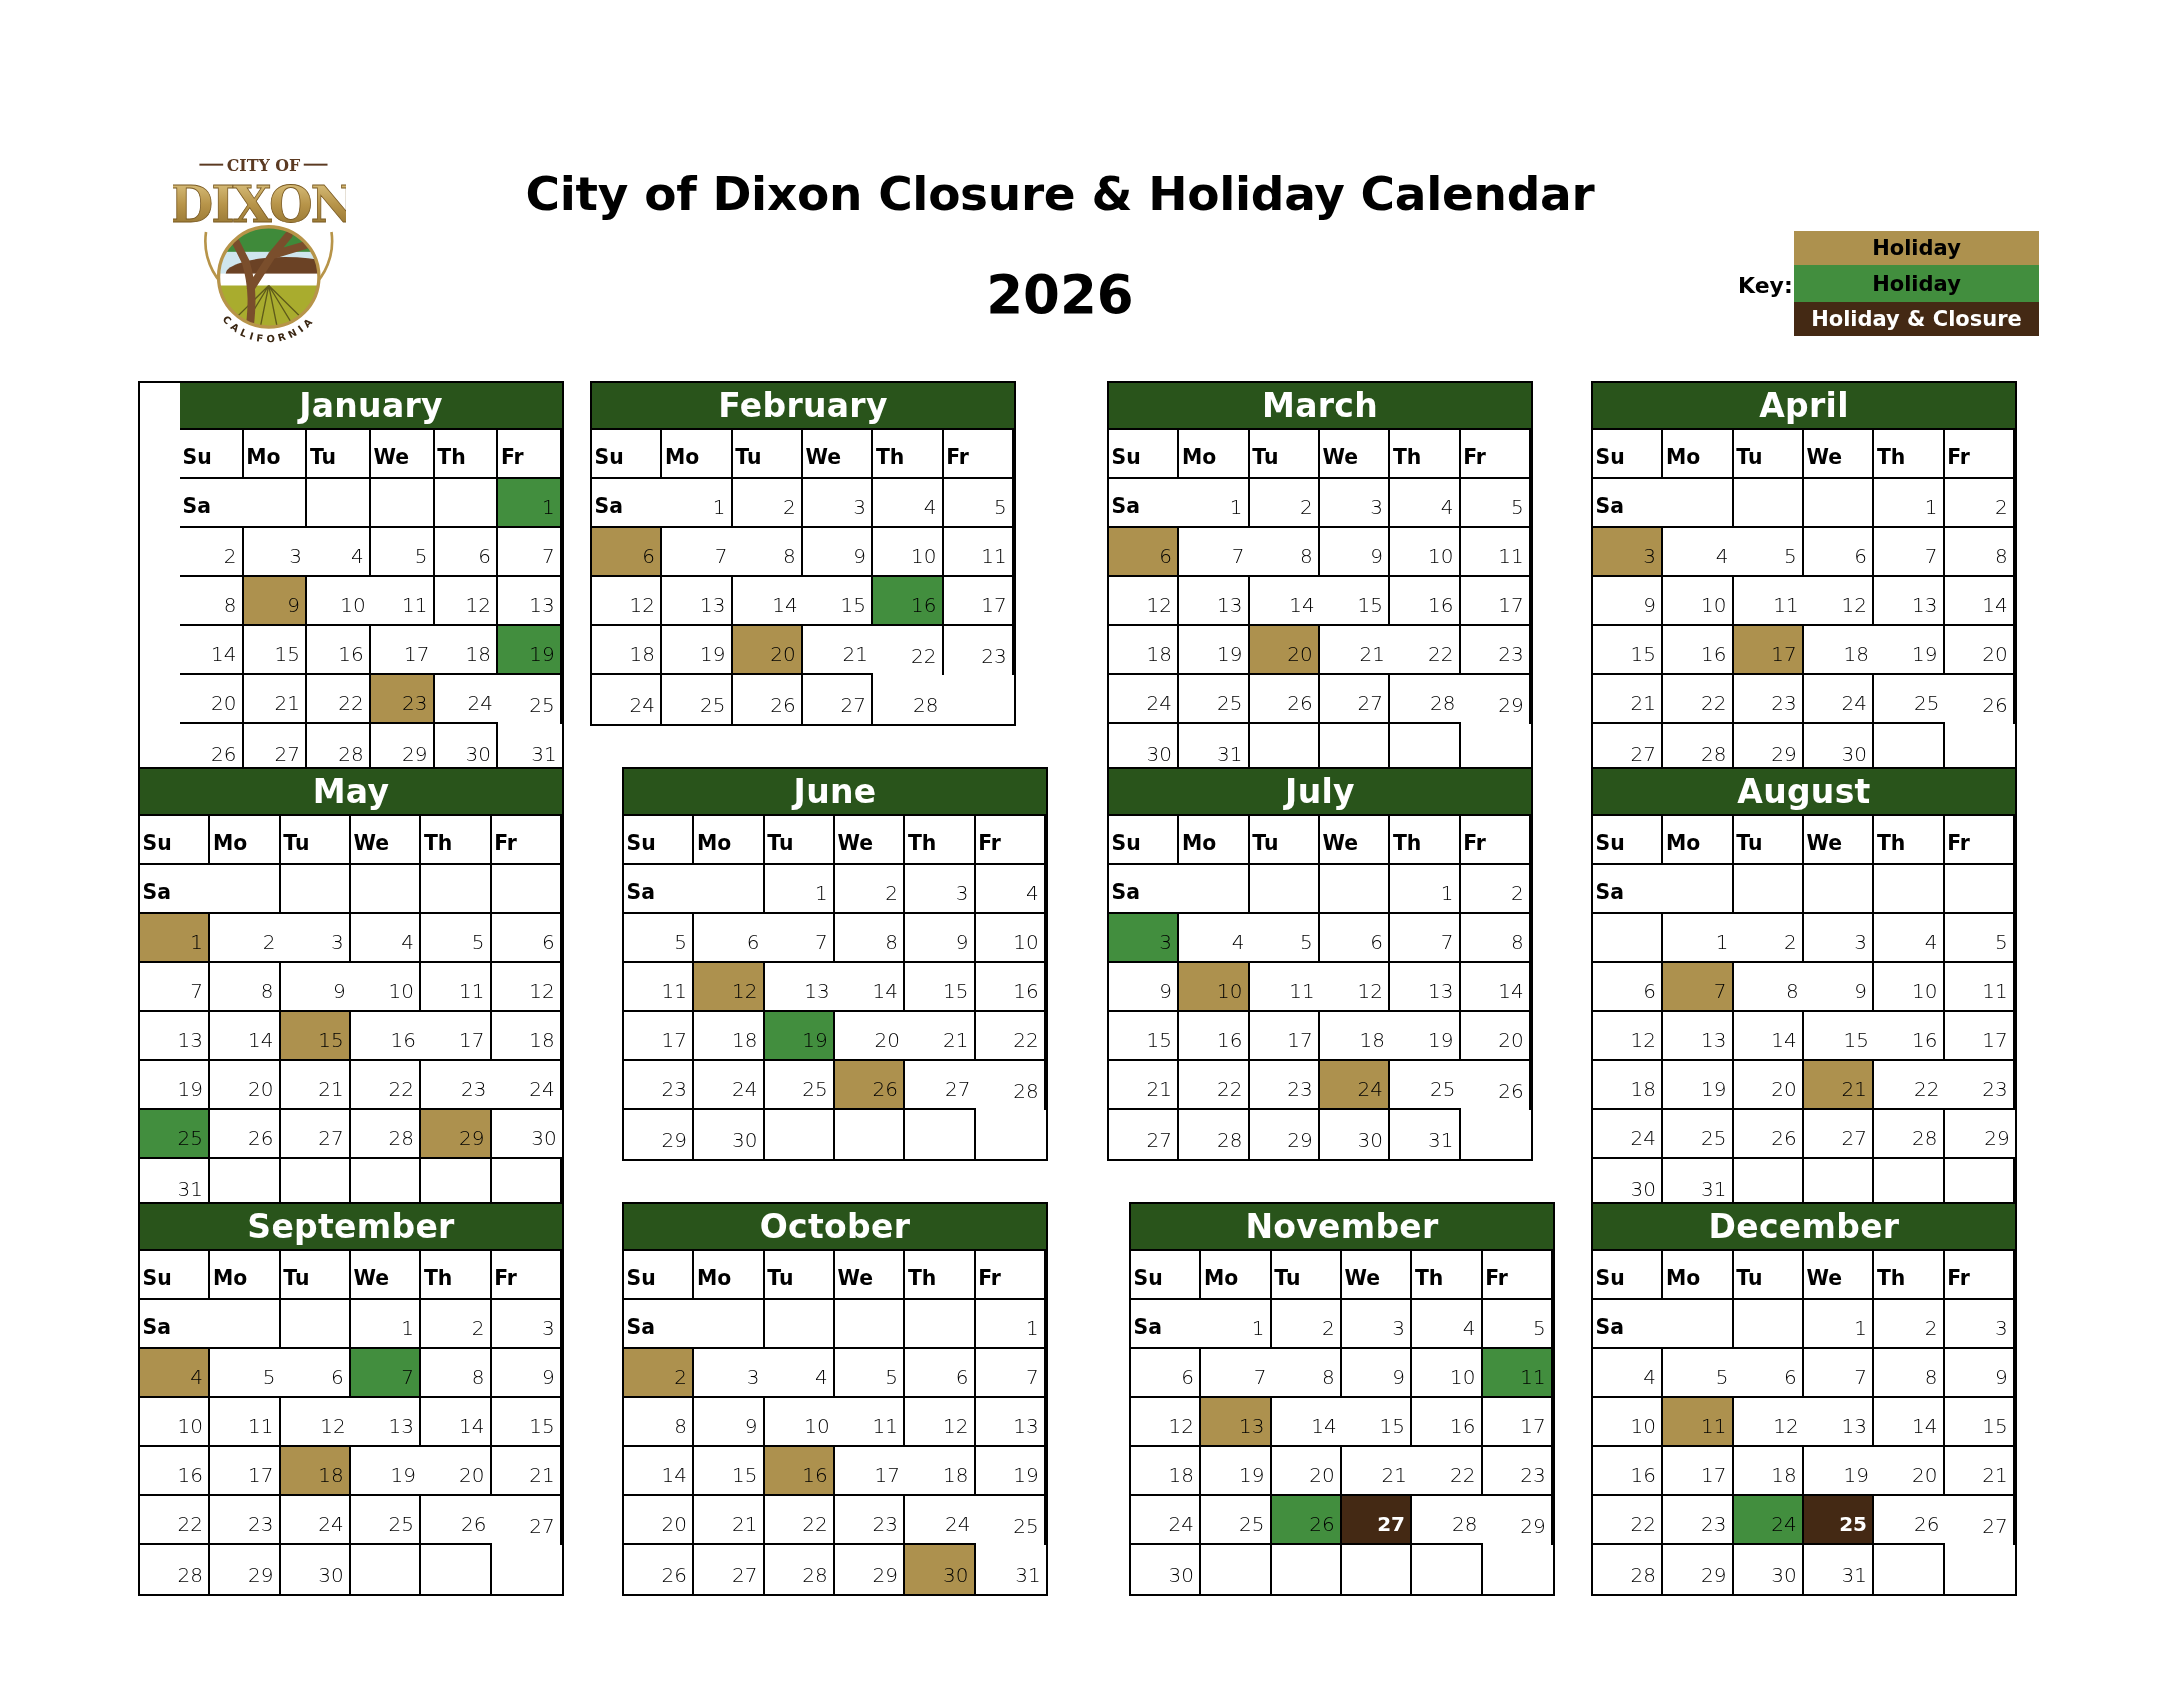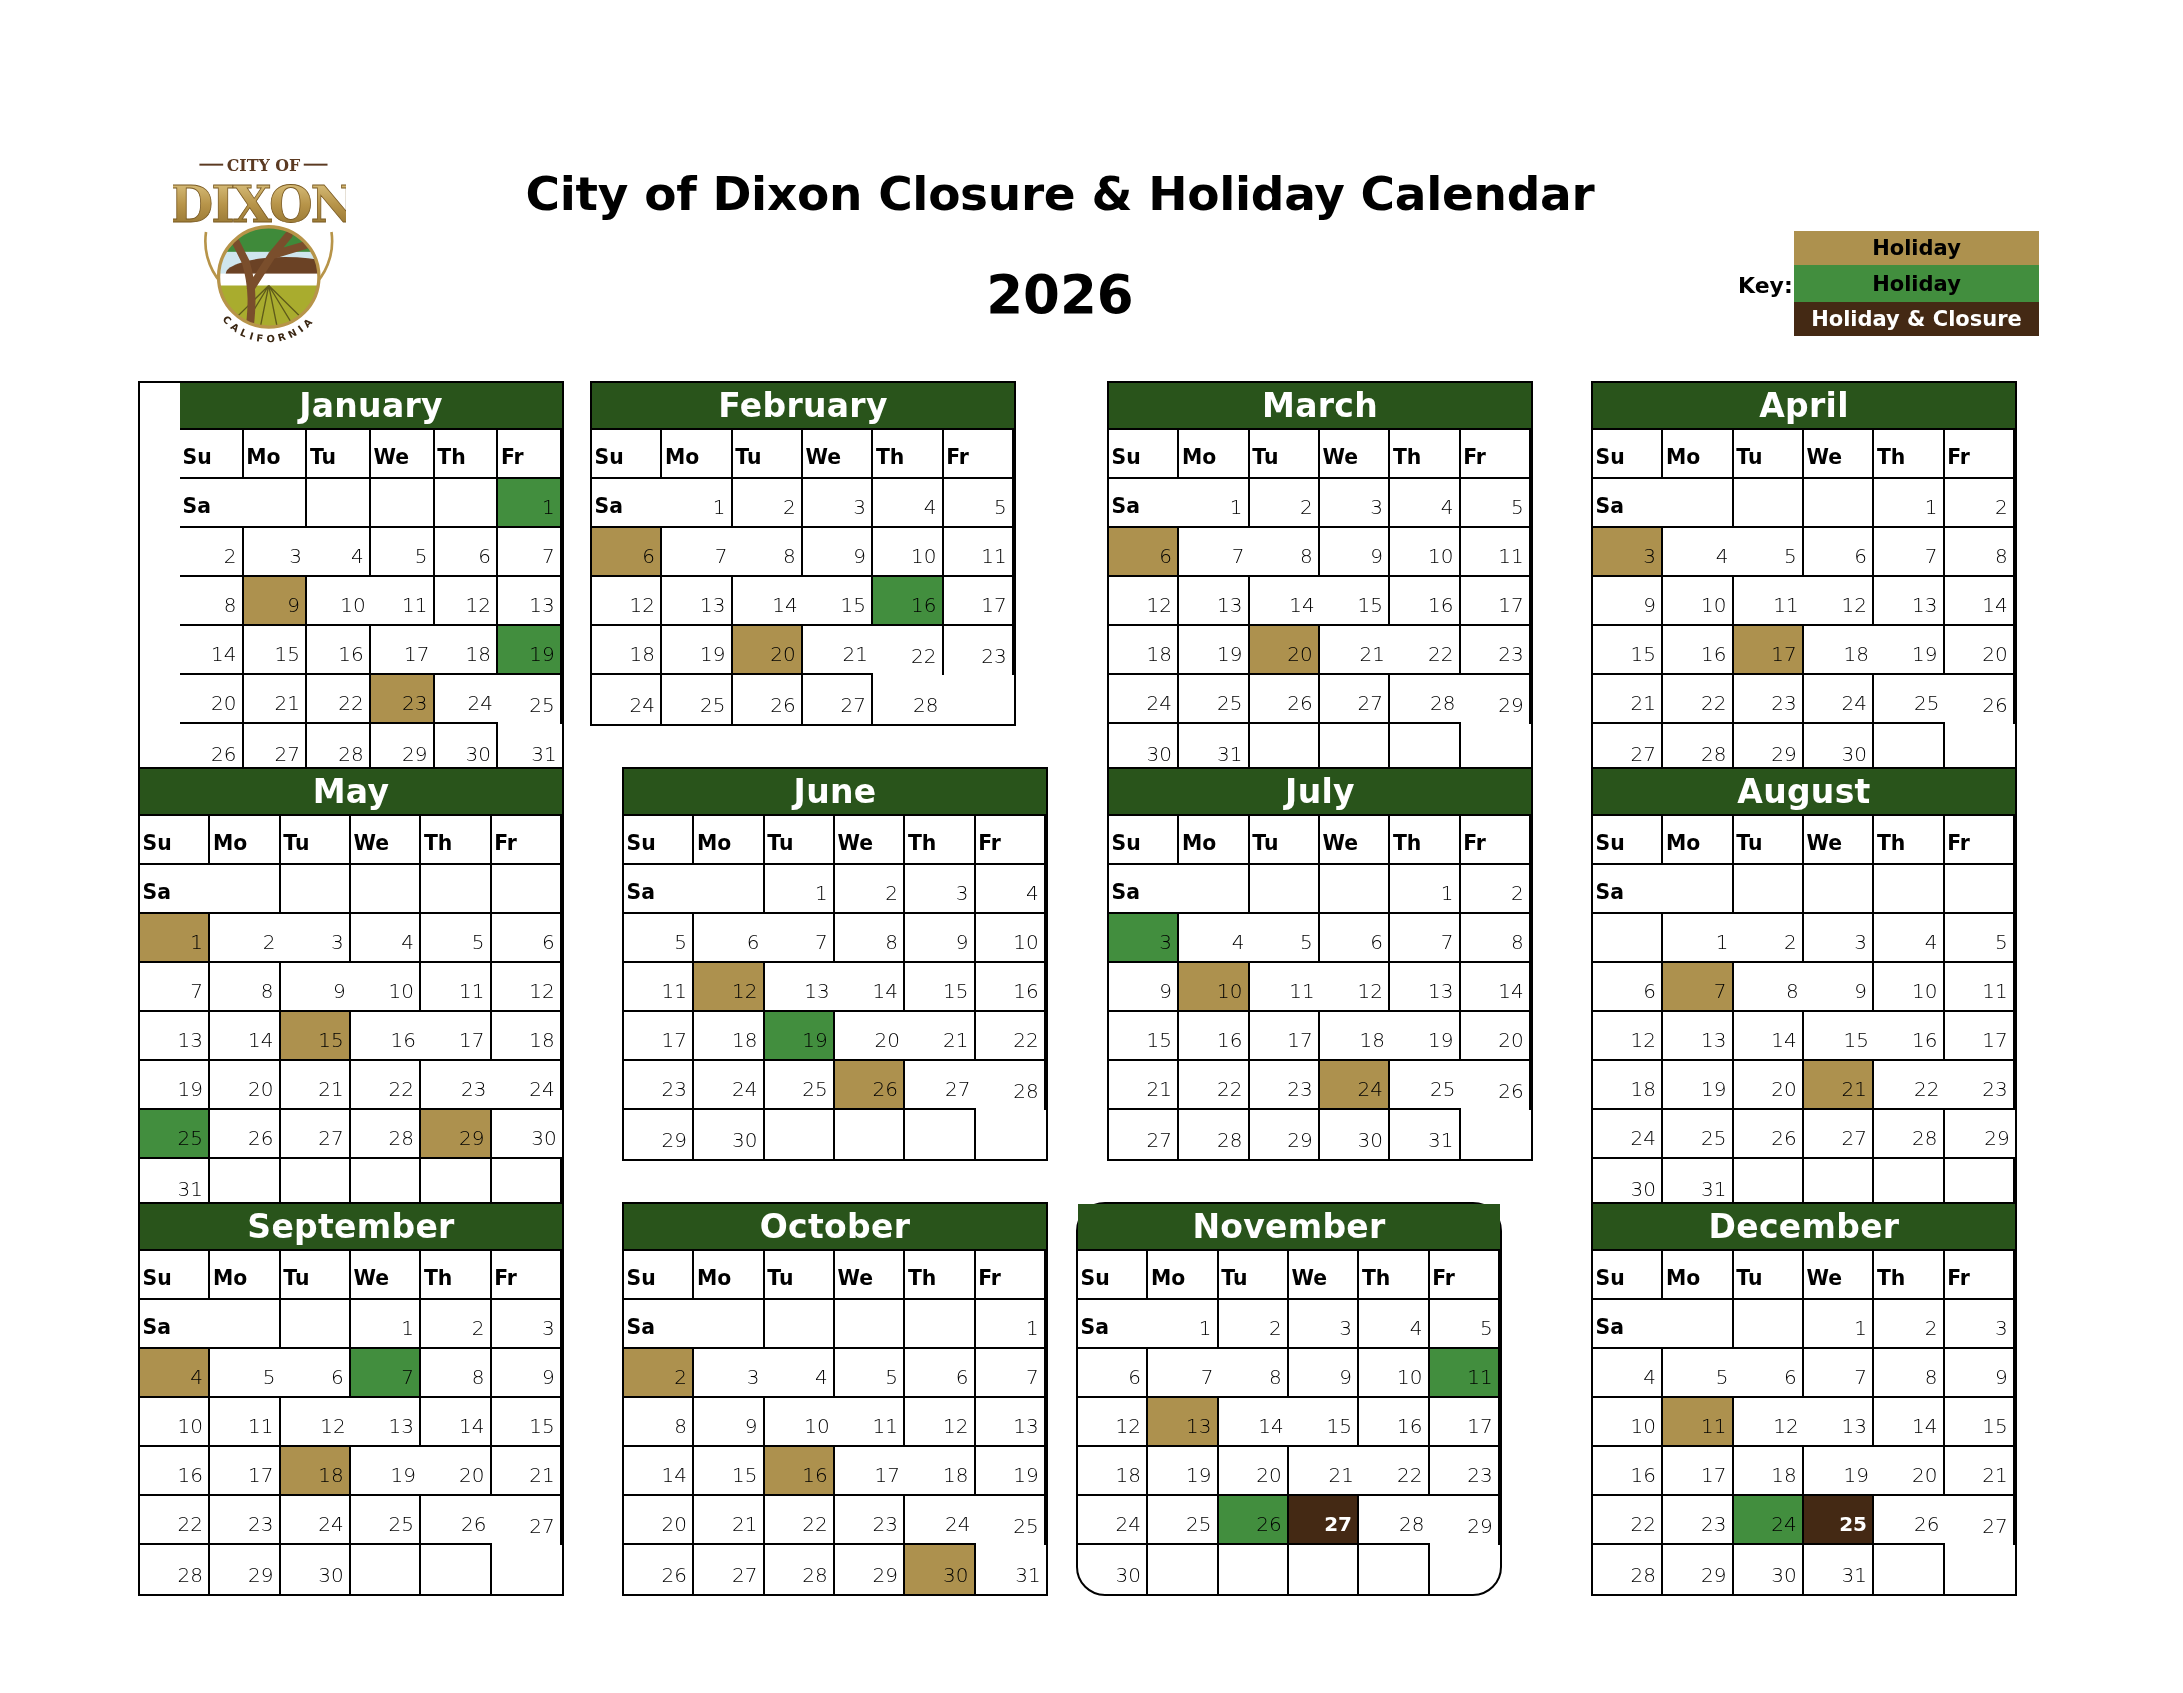--- a/index.html
+++ b/index.html
@@ -543,21 +543,21 @@
         <div class="cell">24</div>
         <div class="cell last-row">25</div>
         <div class="cell last-row">26</div>
         <div class="cell last-row">27</div>
         <div class="cell last-row">28</div>
         <div class="cell last-row">29</div>
         <div class="cell closure last-row">30</div>
         <div class="cell last-row">31</div>
       </div>
     </div>
-    <div class="month" style="left: 1076px; top: 1202px; border-radius: 29px;">
+    <div class="month" style="left: 1129px; top: 1202px;">
       <div class="month-header">November</div>
       <div class="grid">
         <div class="dow">Su</div>
         <div class="dow">Mo</div>
         <div class="dow">Tu</div>
         <div class="dow">We</div>
         <div class="dow">Th</div>
         <div class="dow">Fr</div>
         <div class="dow">Sa</div>
         <div class="cell">1</div>

